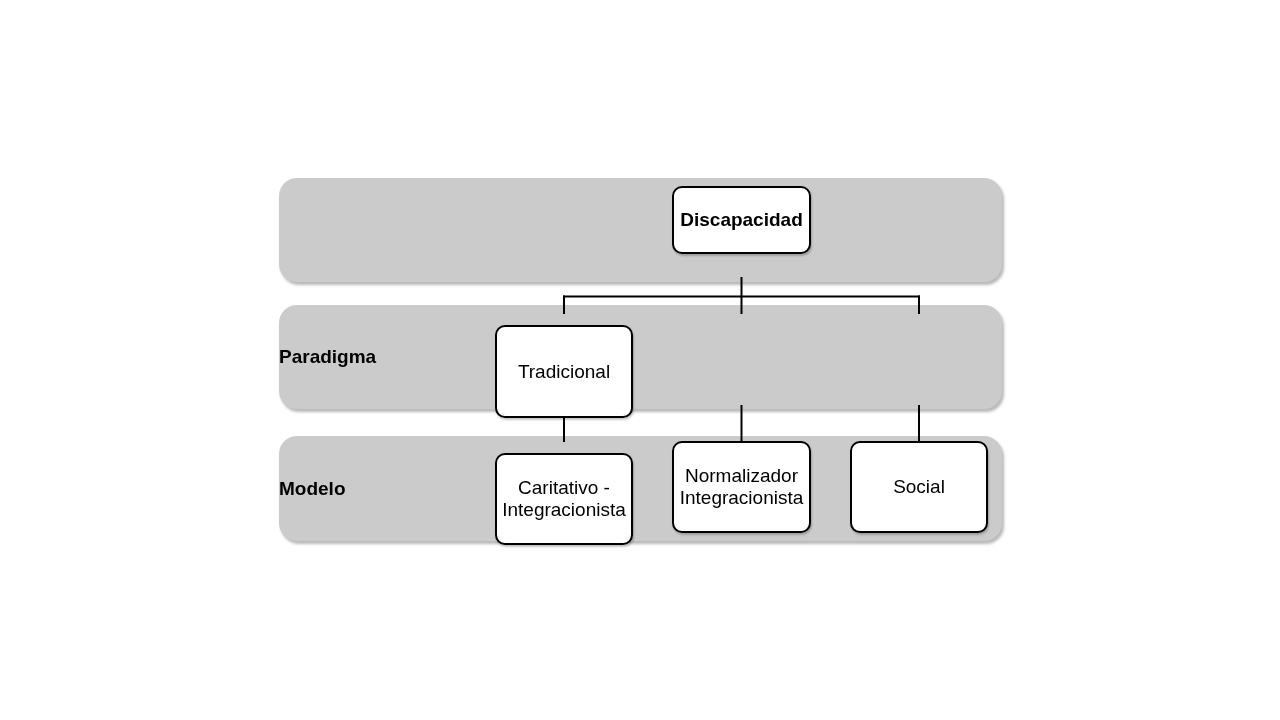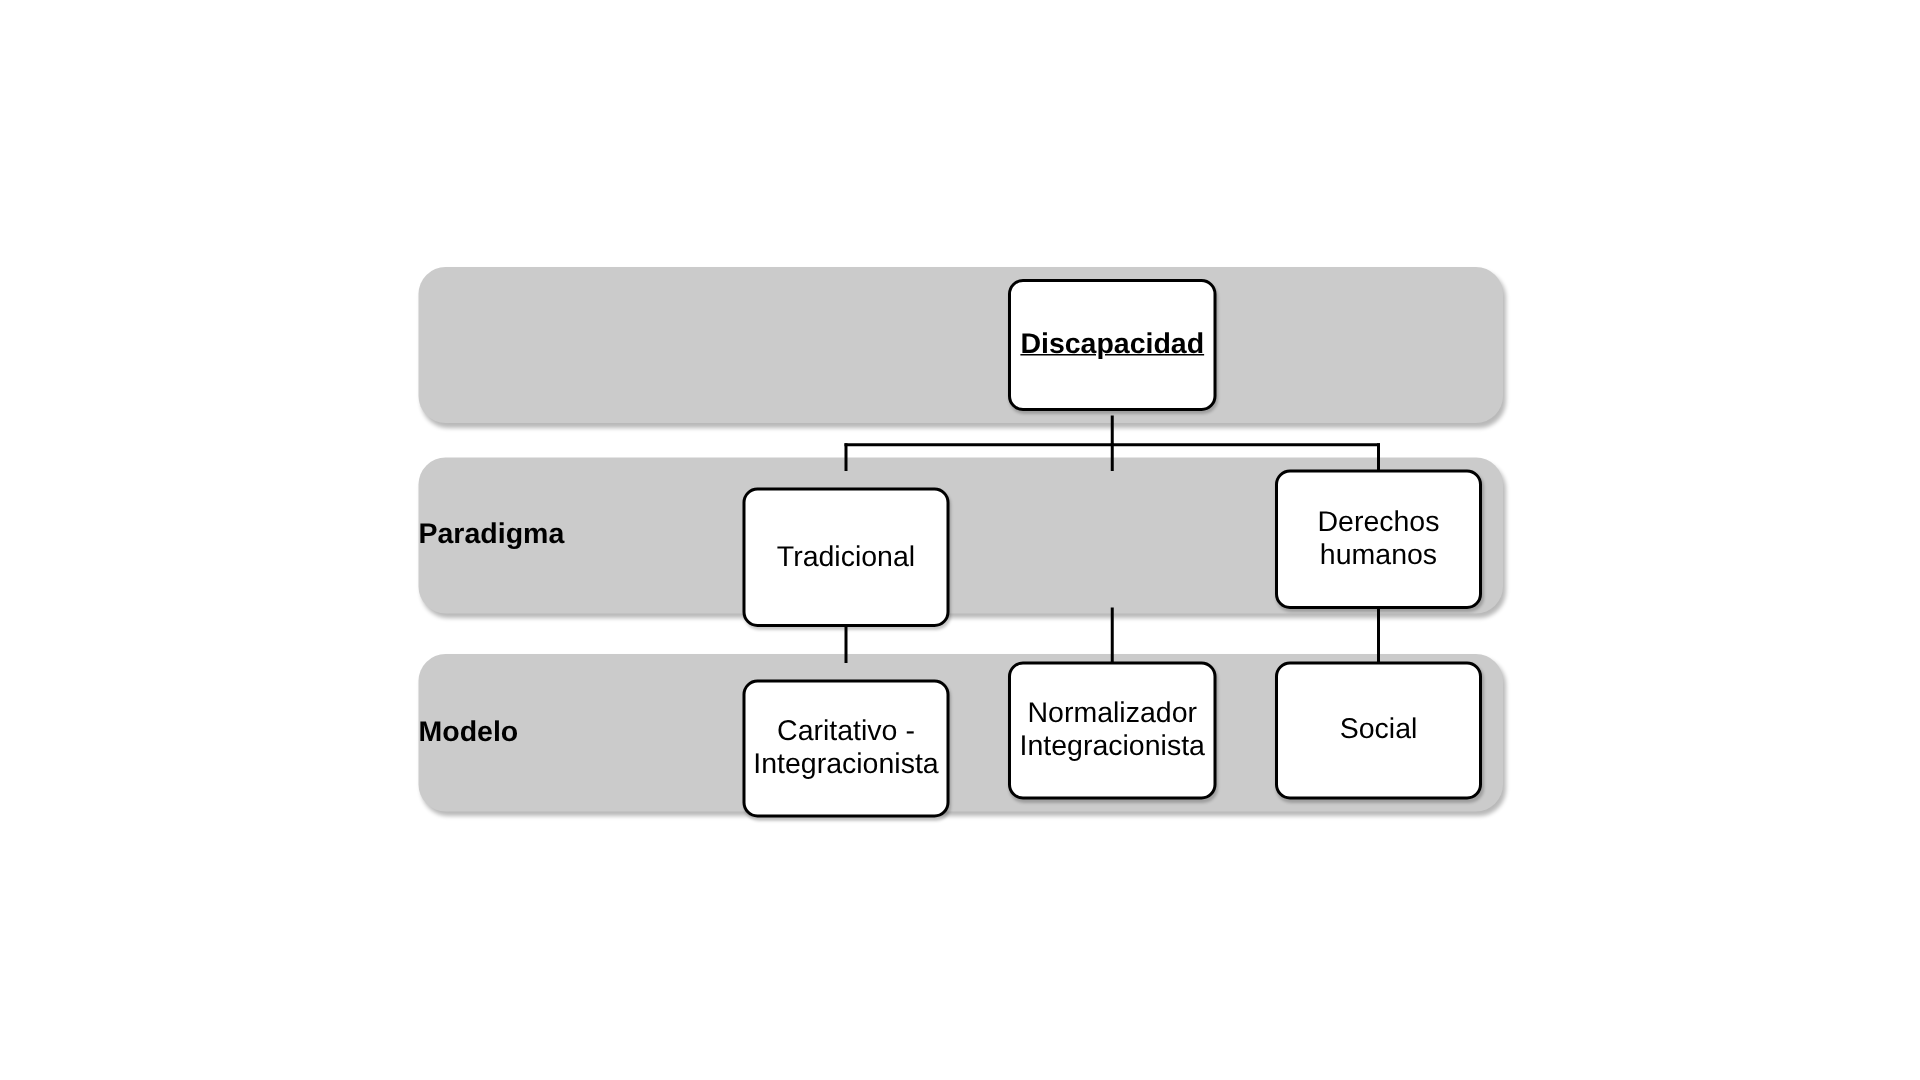--- a/index.html
+++ b/index.html
@@ -75,21 +75,21 @@
     line-height:22px;
     padding:4px;
     z-index:3;
   }
   .node.root{font-weight:bold;}
   
   .col1{left:495px;width:138px;margin-top:12px;}
   .col2{left:672px;width:139px;}
   .col3{left:850px;width:138px;}
   
-  .nrow1{top:186px;height:88px;text-decoration:underline;}
+  .nrow1{top:186px;height:68px;}
   .nrow2{top:313px;height:93px;}
   .nrow3{top:441px;height:92px;}
 </style>
 </head>
 <body>
 
 <div class="slide">
 
   <div class="band row1"></div>
   <div class="band row2"></div>
@@ -117,23 +117,20 @@
     <span>Modelo</span>
   </div>
 
   <div class="node root col2 nrow1">
     <span>Discapacidad</span>
   </div>
 
   <div class="node col1 nrow2">
     <span>Tradicional</span>
   </div>
-  <div class="node col3 nrow2">
-    <span>Derechos humanos</span>
-  </div>
 
   <div class="node col1 nrow3">
     <span>Caritativo - Integracionista</span>
   </div>
   <div class="node col2 nrow3">
     <span>Normalizador Integracionista</span>
   </div>
   <div class="node col3 nrow3">
     <span>Social</span>
   </div>

